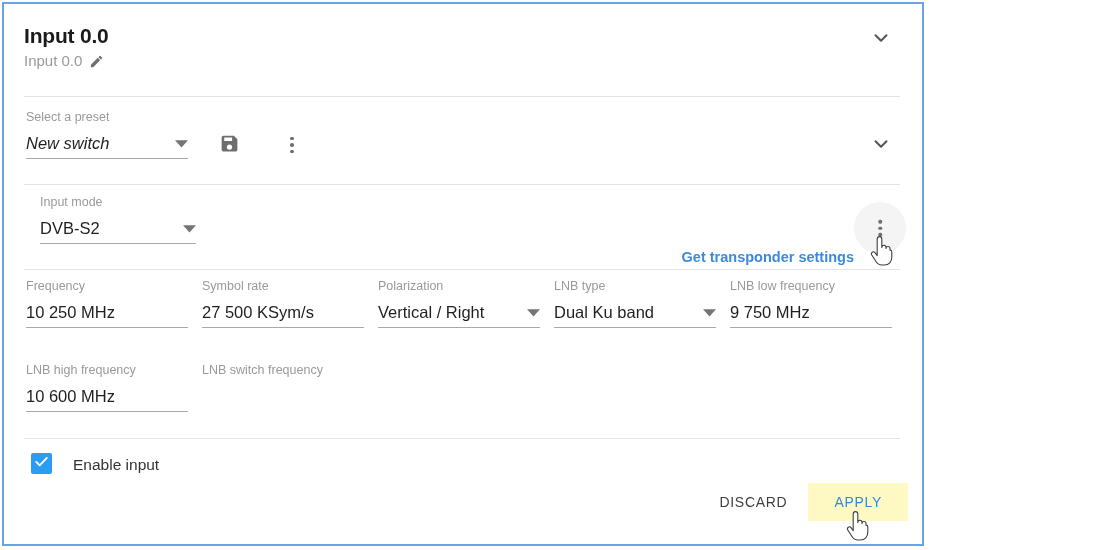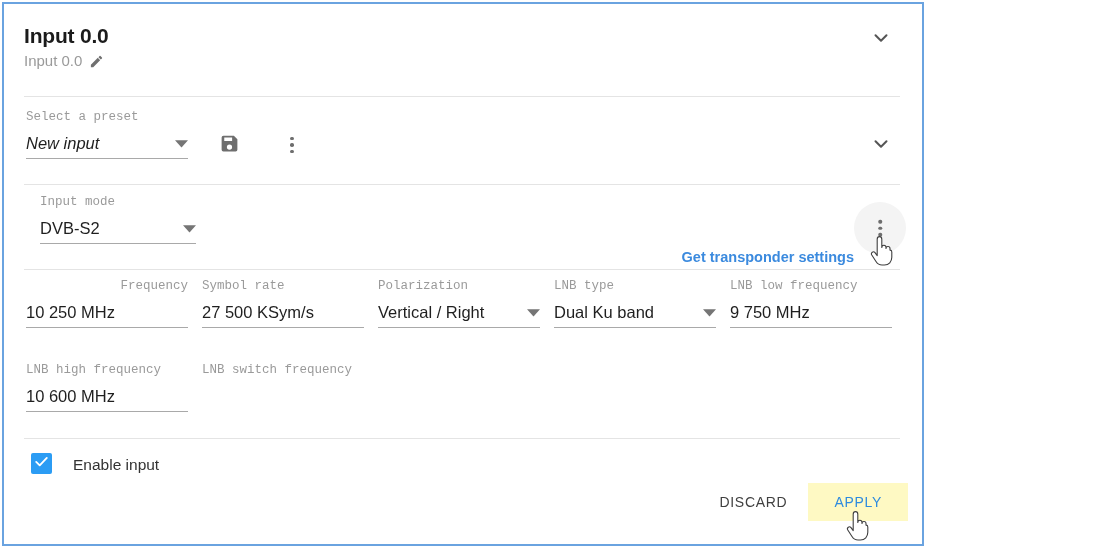--- a/index.html
+++ b/index.html
@@ -98,21 +98,20 @@
 
   
   .field {
     position: absolute;
   }
   .field-label {
     font-size: 12.5px;
     color: #9a9a9a;
     line-height: 14px;
     white-space: nowrap;
-    font-family: Liberation Mono, monospace;
   }
   .field-value-row {
     position: relative;
     margin-top: 9px;
     display: flex;
     align-items: flex-end;
     justify-content: space-between;
     border-bottom: 1px solid #a9a9a9;
     padding-bottom: 5px;
   }
@@ -185,21 +184,21 @@
   }
   .kebab-dots i {
     display: block;
     width: 3.5px;
     height: 3.5px;
     border-radius: 50%;
     background: #6e6e6e;
   }
 
   
-  .pf-frequency       { left: 22px;  top: 275px; width: 162px; text-align: right; }
+  .pf-frequency       { left: 22px;  top: 275px; width: 162px; }
   .pf-symbolrate      { left: 198px; top: 275px; width: 162px; }
   .pf-polarization    { left: 374px; top: 275px; width: 162px; }
   .pf-lnbtype         { left: 550px; top: 275px; width: 162px; }
   .pf-lnblow          { left: 726px; top: 275px; width: 162px; }
   .pf-lnbhigh         { left: 22px;  top: 359px; width: 162px; }
   .pf-lnbswitch       { left: 198px; top: 359px; width: 162px; }
 
   
   .tone-row {
     position: absolute;
@@ -329,21 +328,21 @@
         <svg viewBox="0 0 24 24" width="22" height="22" fill="none" stroke="#555555" stroke-width="2.2" stroke-linecap="round" stroke-linejoin="round">
           <polyline points="6 9 12 15 18 9"></polyline>
         </svg>
       </div>
 
       <div class="divider divider-1"></div>
 
       <div class="field preset-field">
         <div class="field-label">Select a preset</div>
         <div class="field-value-row">
-          <span class="field-value italic">New input</span>
+          <span class="field-value italic">New switch</span>
           <span class="caret-icon">
             <svg viewBox="0 0 10 10" width="13" height="13">
                 <polygon points="0,2.5 10,2.5 5,8" fill="#757575"></polygon>
               </svg>
           </span>
         </div>
       </div>
 
       <div class="icon-btn save-btn">
         <span>

